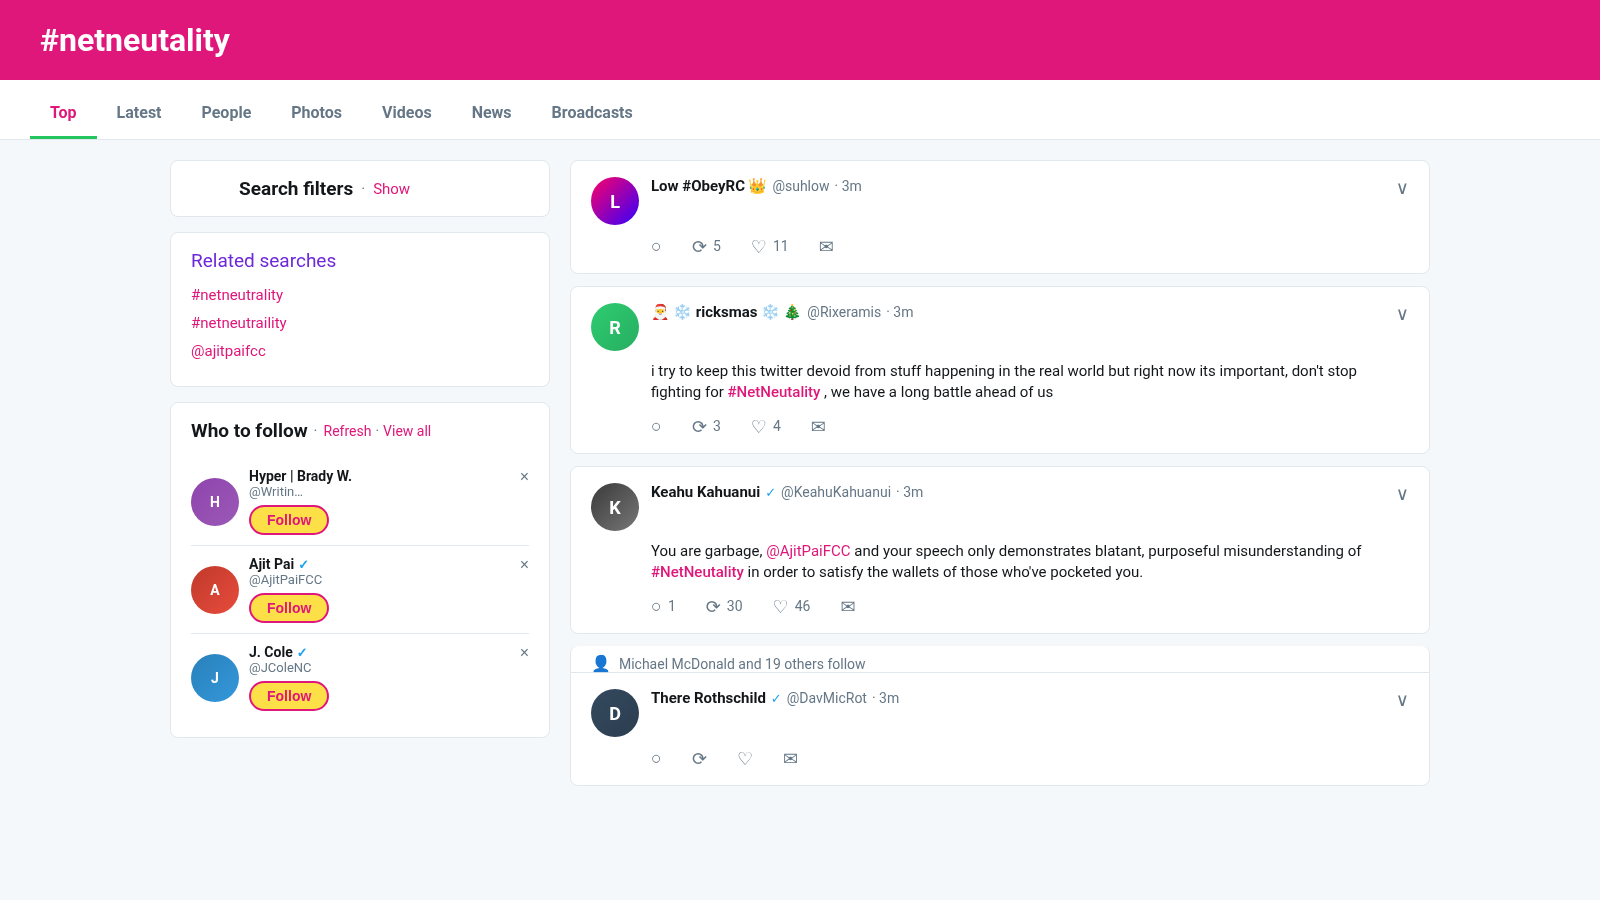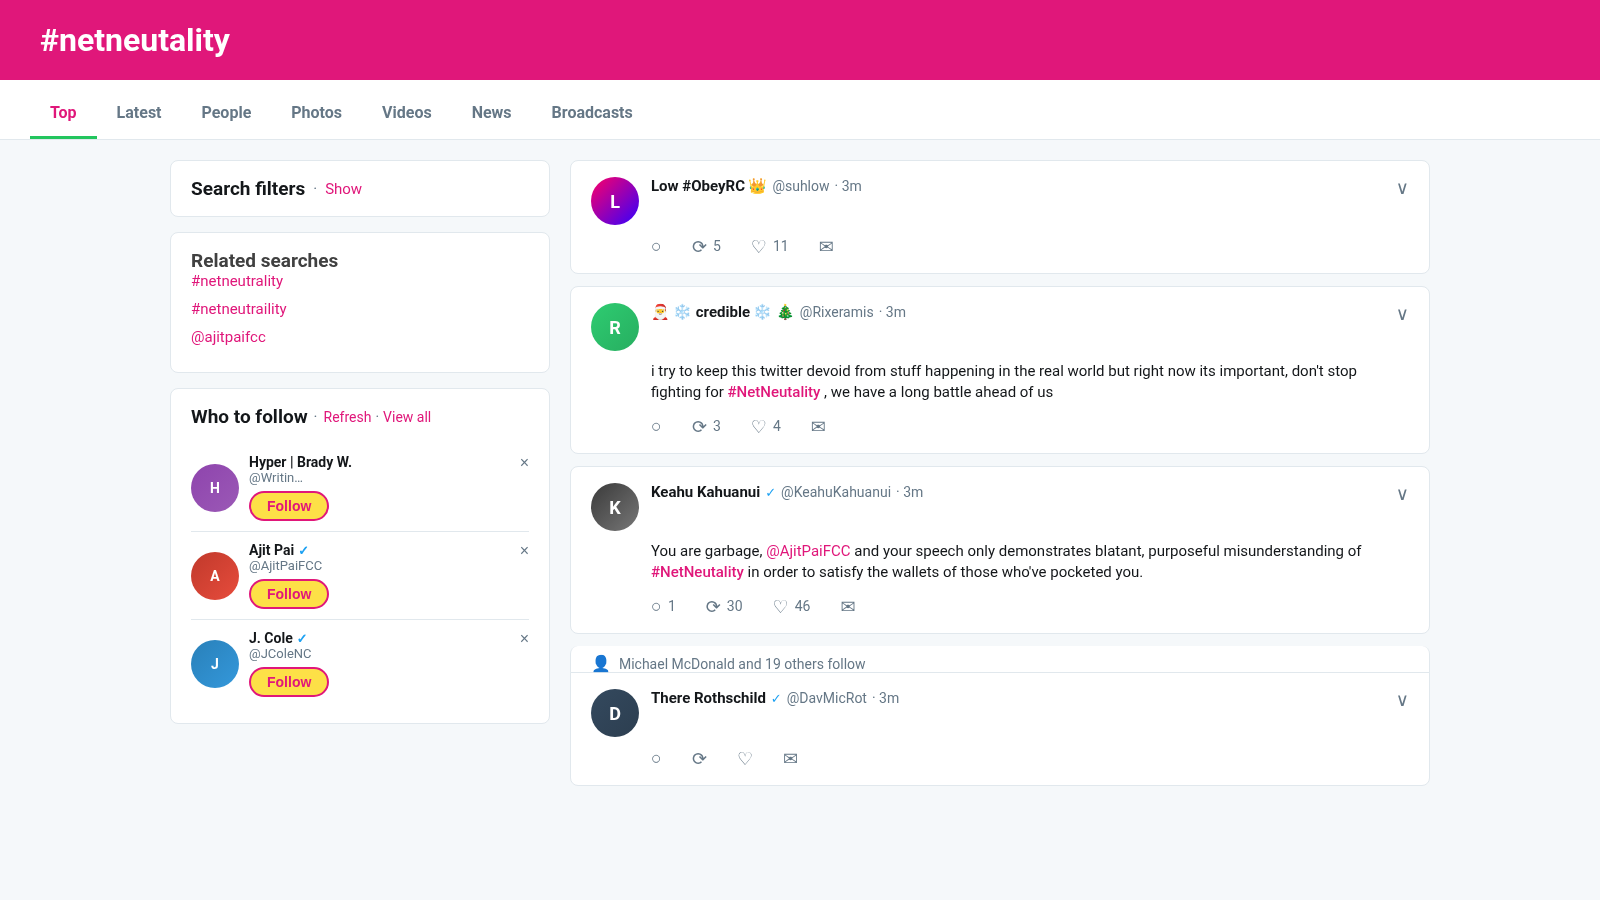--- a/index.html
+++ b/index.html
@@ -70,34 +70,36 @@
 
     .search-filters-header {
       display: flex;
       align-items: center;
       gap: 8px;
     }
     .search-filters-title {
       font-size: 19px;
       font-weight: 700;
       color: #14171a;
+      margin-left: 48px;
     }
     .search-filters-show {
       color: #e0177a;
       font-size: 15px;
       cursor: pointer;
     }
     .dot-sep {
       color: #657786;
     }
 
     .related-searches-title {
       font-size: 19px;
-      font-weight: 700;
-      color: #404040;
+      font-weight: 400;
+      color: #6d28d9;
+      margin-bottom: 14px;
     }
     .related-link {
       display: block;
       color: #e0177a;
       font-size: 15px;
       margin-bottom: 10px;
       text-decoration: none;
       cursor: pointer;
     }
 
@@ -448,21 +450,21 @@
       </div>
     </div>
 
     <div class="tweet-card">
       <div class="tweet-header">
         <div class="tweet-avatar avatar-rick">
           <div class="avatar-inner">R</div>
         </div>
         <div class="tweet-meta">
           <div class="tweet-name-row">
-            <span class="tweet-name">🎅 ❄️ credible ❄️ 🎄</span>
+            <span class="tweet-name">🎅 ❄️ ricksmas ❄️ 🎄</span>
             <span class="tweet-handle">@Rixeramis</span>
             <span class="tweet-time">· 3m</span>
           </div>
         </div>
         <span class="chevron-down">∨</span>
       </div>
       <div class="tweet-text">
         i try to keep this twitter devoid from stuff happening in the real world but right now its important, don't stop fighting for <span class="tweet-hashtag">#NetNeutality</span> , we have a long battle ahead of us
       </div>
       <div class="tweet-actions">

